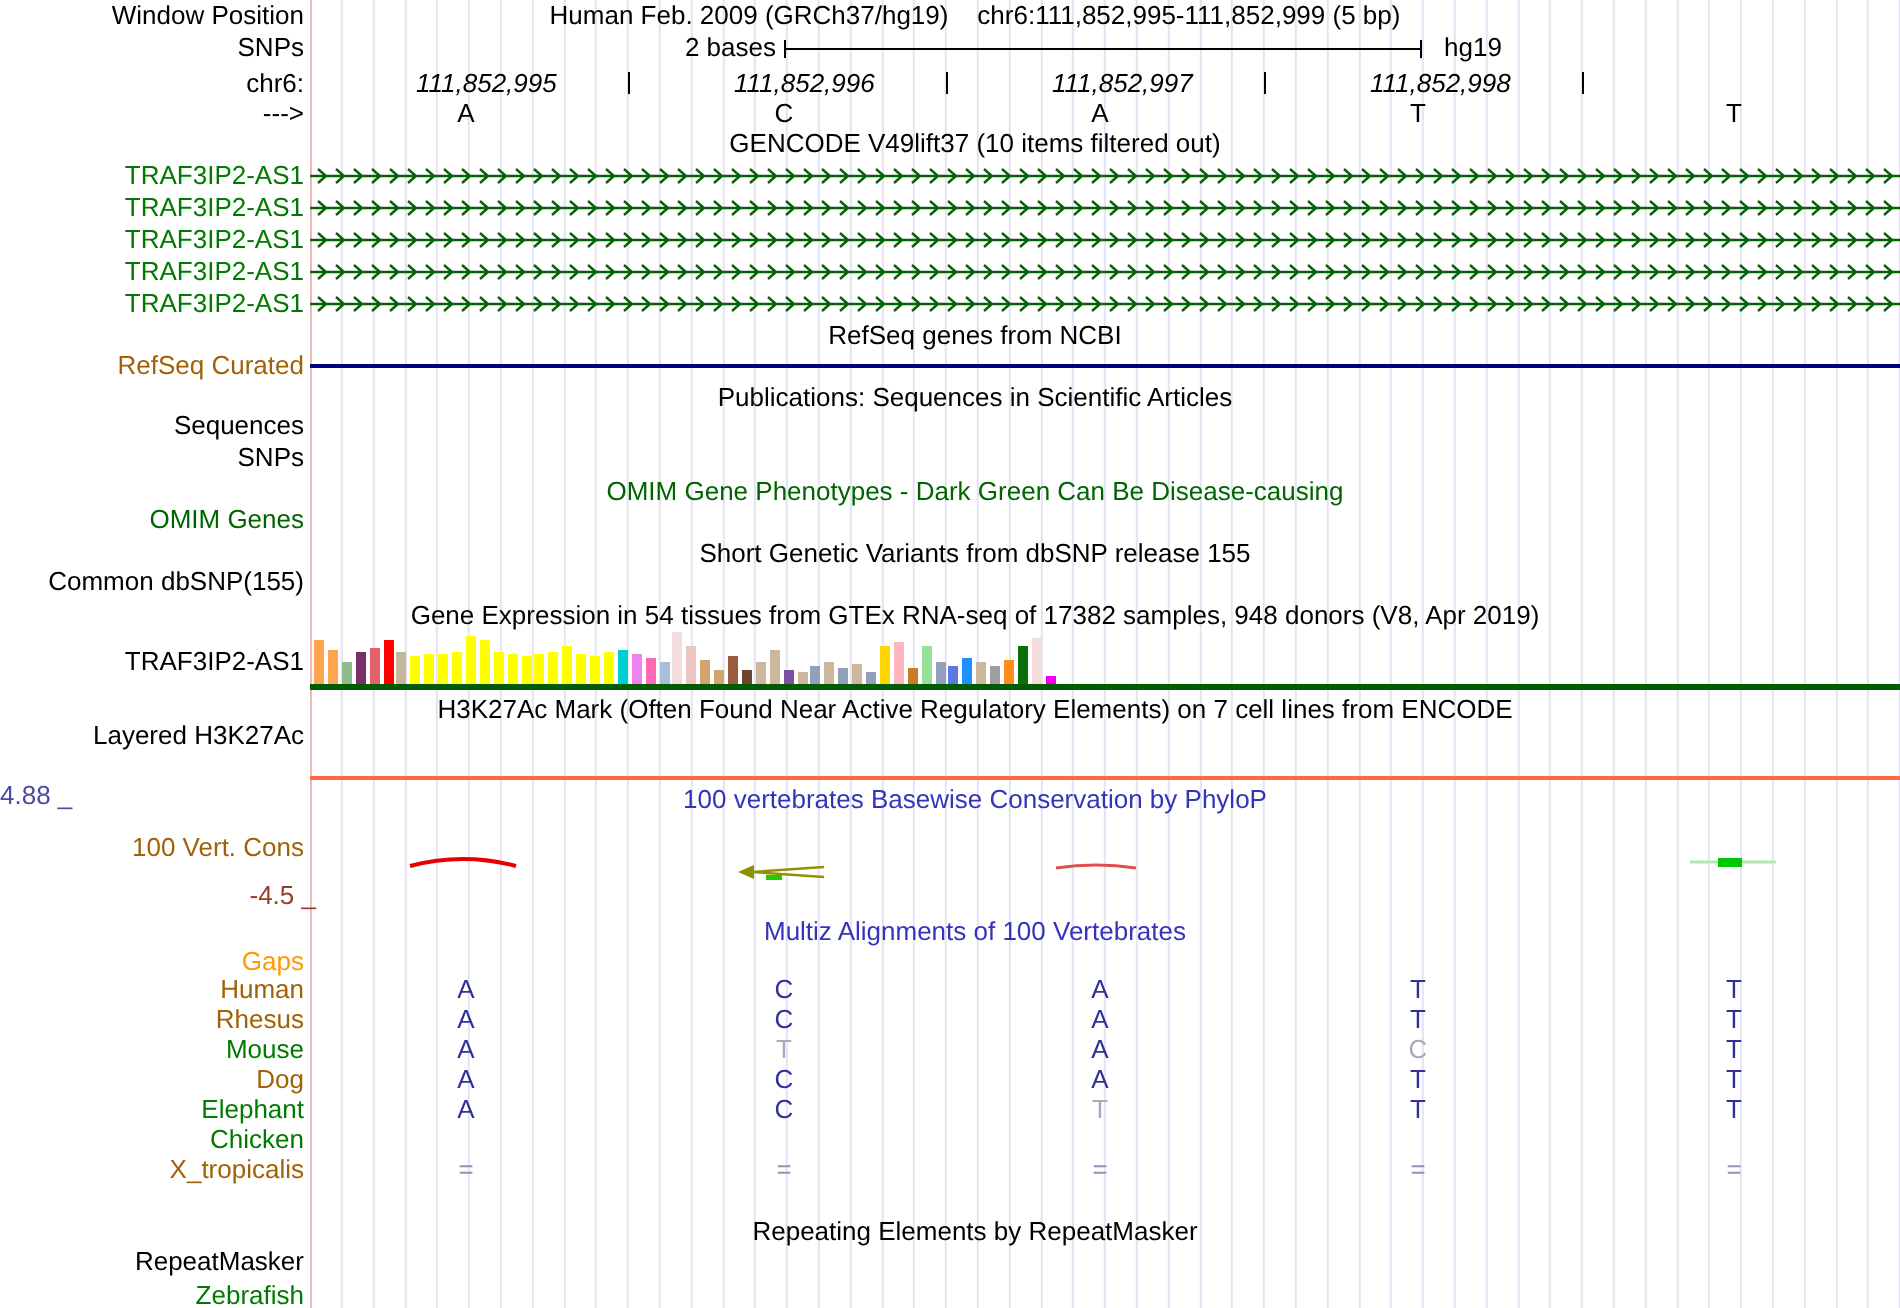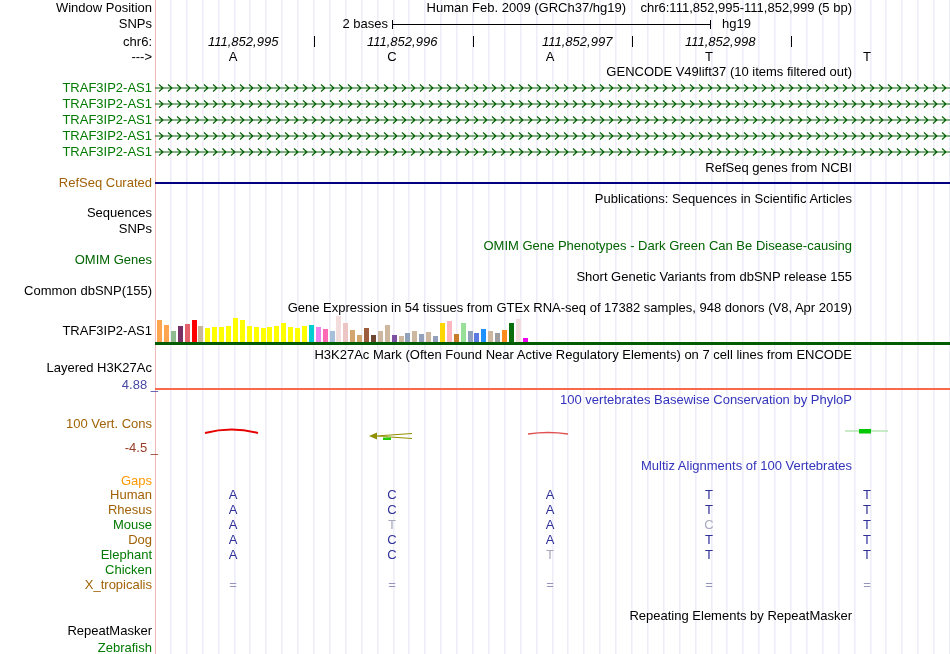--- a/index.html
+++ b/index.html
@@ -9,21 +9,21 @@
     font-size:13px;color:#000;background:#fff;
   }
   .grid{
     position:absolute;left:155px;top:0;width:795px;height:654px;
     background-image:repeating-linear-gradient(to right,#e3e3f3 0 1px,transparent 1px 15.9px);
     background-position:15.4px 0;
   }
   .pinkline{position:absolute;left:155px;top:0;width:1px;height:654px;background:#f3b9b9;}
   .line{position:absolute;height:14px;line-height:14px;white-space:pre;}
   .lbl{left:0;width:152px;text-align:right;}
-  .ttl{left:155px;width:665px;text-align:right;margin-left:32px;}
+  .ttl{left:155px;width:665px;text-align:center;}
   .navy{color:#a16207;}
   .green{color:#007a00;}
   .dgreen{color:#006400;}
   .blue{color:#3333bb;}
   .orangetx{color:#ff9900;}
   .maxlbl{color:#4949a5;}
   .minlbl{color:#973c28;}
   .hrule{position:absolute;}
   .tick{position:absolute;width:1px;height:11px;background:#000;}
   .posnum{position:absolute;width:100px;text-align:left;height:14px;line-height:14px;font-style:italic;}
@@ -51,21 +51,21 @@
   <div class="hrule" style="top:20px;left:392px;width:1px;height:9px;background:#000"></div>
   <div class="hrule" style="top:20px;left:710px;width:1px;height:9px;background:#000"></div>
   <div class="line" style="top:17px;left:722px">hg19</div>
 
   <div class="line lbl" style="top:35px">chr6:</div>
   <div id="ruler">
       <div class="posnum" style="position: absolute; left: 208px; top: 35px;">111,852,995</div>
       <div class="tick" style="position: absolute; left: 314px; top: 36px;"></div>
       <div class="posnum" style="position: absolute; left: 367px; top: 35px;">111,852,996</div>
       <div class="tick" style="position: absolute; left: 473px; top: 36px;"></div>
-      <div class="posnum" style="position: absolute; left: 542px; top: 35px;">111,852,997</div>
+      <div class="posnum" style="position: absolute; left: 526px; top: 35px;">111,852,997</div>
       <div class="tick" style="position: absolute; left: 632px; top: 36px;"></div>
       <div class="posnum" style="position: absolute; left: 685px; top: 35px;">111,852,998</div>
       <div class="tick" style="position: absolute; left: 791px; top: 36px;"></div>
     </div>
 
   <div class="line lbl" style="top:50px">---&gt;</div>
   <div id="baserow">
       <div class="baseletter" style="left: 223px; top: 50px;">A</div>
       <div class="baseletter" style="left: 382px; top: 50px;">C</div>
       <div class="baseletter" style="left: 540px; top: 50px;">A</div>
@@ -178,21 +178,21 @@
       <div class="gtexbar" style="left: 351.9px; height: 19px; background: rgb(10, 110, 10);"></div>
       <div class="gtexbar" style="left: 358.8px; height: 23px; background: rgb(242, 220, 220);"></div>
       <div class="gtexbar" style="left: 365.7px; height: 4px; background: rgb(238, 0, 238);"></div>
     </div>
   <div class="hrule" style="top:342px;left:155px;width:795px;height:3px;background:#005c00"></div>
 
   <div class="line ttl" style="top:348px">H3K27Ac Mark (Often Found Near Active Regulatory Elements) on 7 cell lines from ENCODE</div>
   <div class="line lbl" style="top:361px">Layered H3K27Ac</div>
   <div class="hrule" style="top:388px;left:155px;width:795px;height:1.5px;background:#f9694a"></div>
 
-  <div class="line maxlbl" style="top:378px;left:0;width:158px;text-align:right">4.88 _</div>
+  <div class="line maxlbl" style="top:391px;left:0;width:158px;">4.88 _</div>
   <div class="line ttl blue" style="top:393px">100 vertebrates Basewise Conservation by PhyloP</div>
   <div class="line lbl navy" style="top:417px">100 Vert. Cons</div>
   <div class="line minlbl" style="top:441px;left:0;width:158px;text-align:right">-4.5 _</div>
   <div id="phylopmarks" style="position:absolute;left:0;top:390px">
       <svg width="950" height="60">
         <path d="M205,43 Q231.5,36 258,43" stroke="#e60000" stroke-width="2" fill="none"></path>
         <path d="M412,43.5 L376,46 L412,48.5" stroke="#909000" stroke-width="1.2" fill="none"></path>
         <path d="M369,46 l8,-3.5 v7 z" fill="#909000"></path>
         <rect x="383" y="47.5" width="8" height="2.5" fill="#22cc00"></rect>
         <path d="M528,44 Q548,41 568,44" stroke="#e05050" stroke-width="1.5" fill="none"></path>

